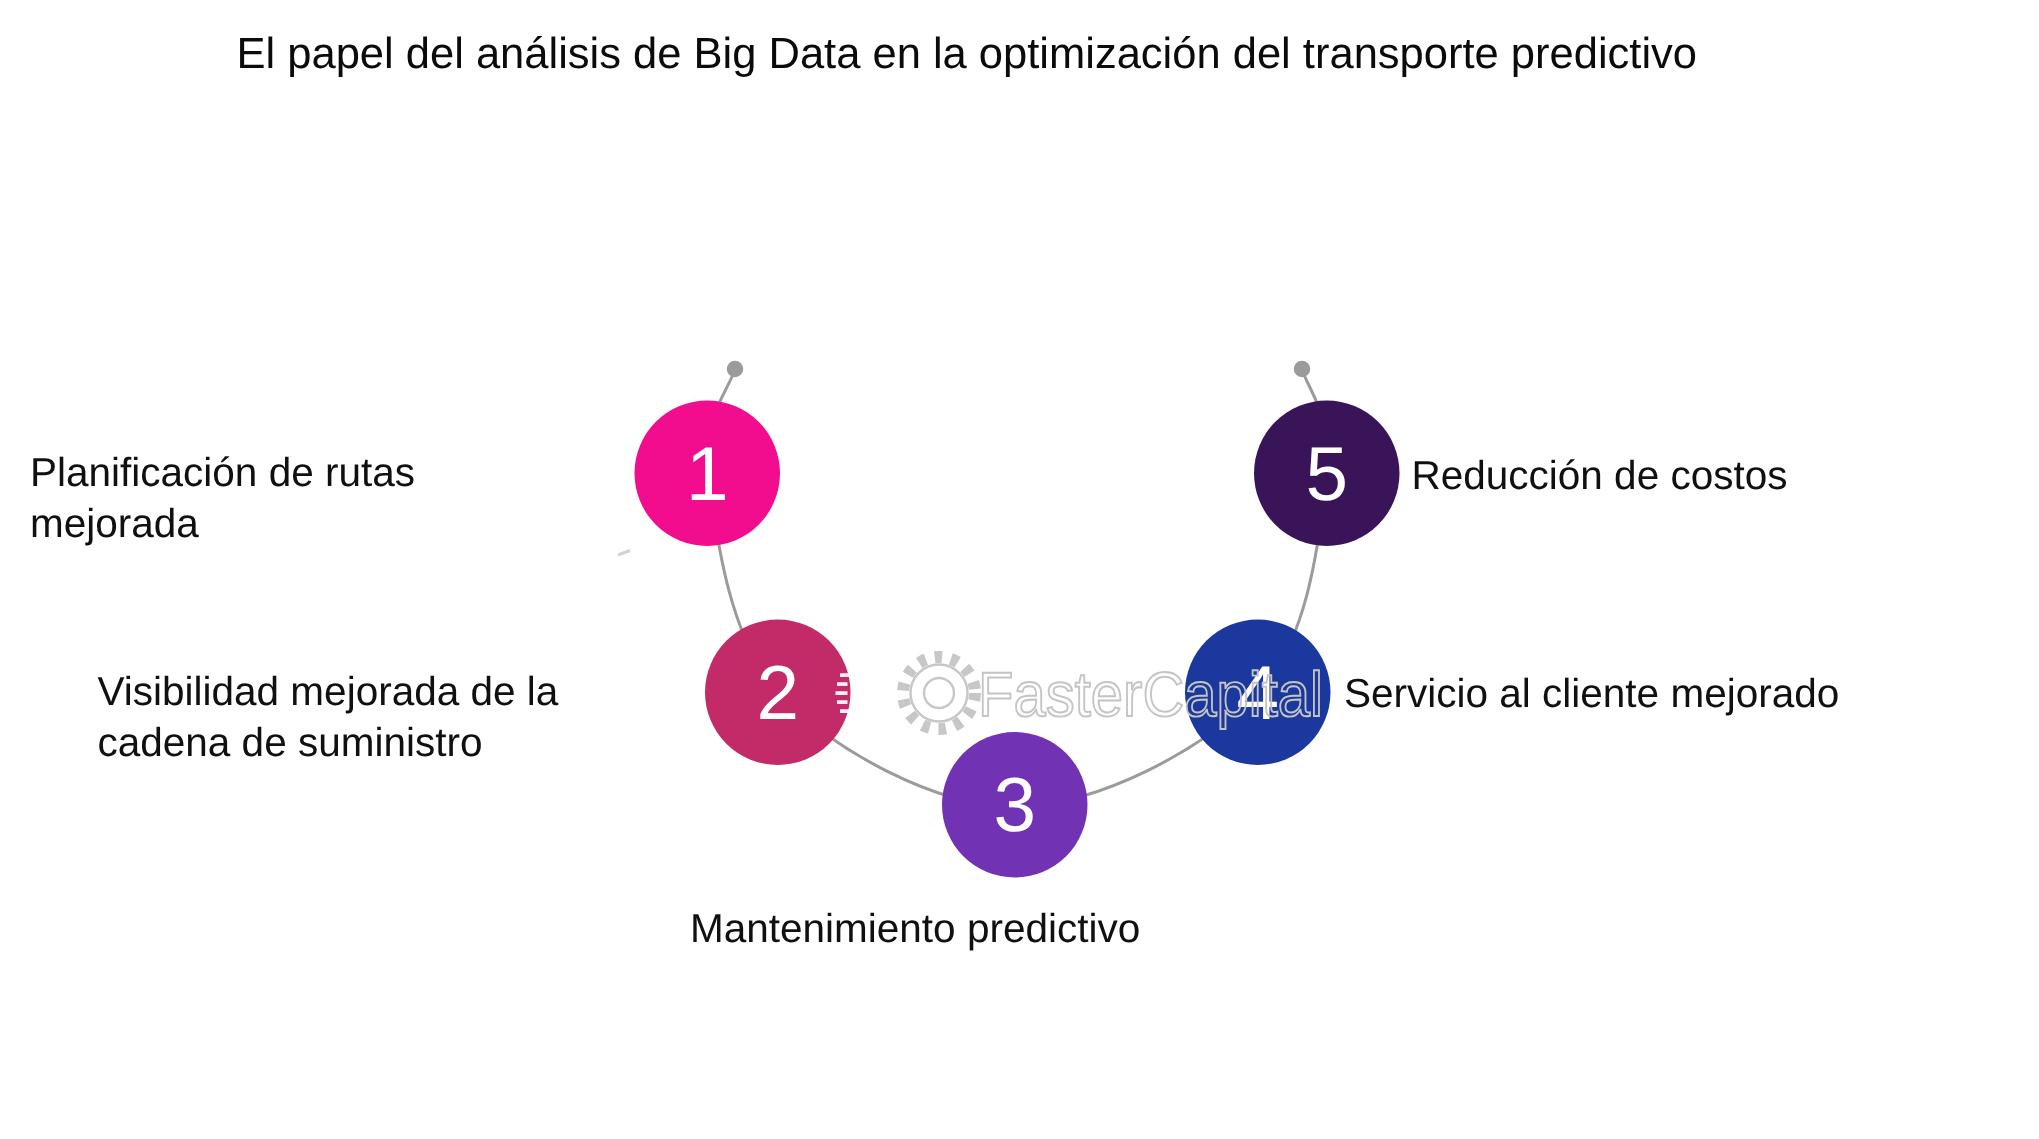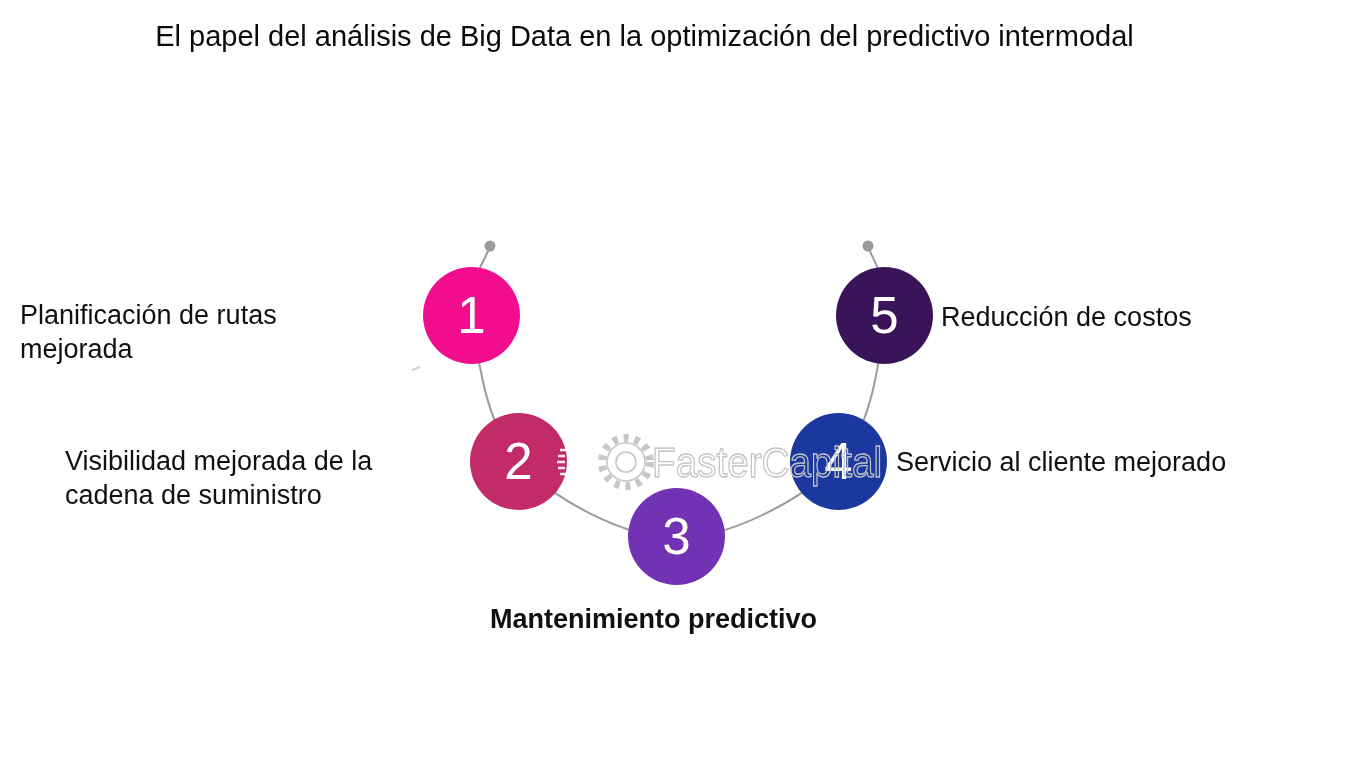--- a/index.html
+++ b/index.html
@@ -52,37 +52,37 @@
   .c5 { left: 836px; top: 267px; }
   .label {
     position: absolute;
     font-size: 27px;
     line-height: 1.25;
     color: #101010;
     z-index: 3;
   }
   .lbl1 { left: 20px;  top: 299px; width: 320px; }
   .lbl2 { left: 65px;  top: 445px; width: 362px; }
-  .lbl3 { left: 490px; top: 603px; white-space: nowrap; font-weight: bold; }
+  .lbl3 { left: 460px; top: 603px; white-space: nowrap; }
   .lbl4 { left: 896px; top: 446px; white-space: nowrap; }
   .lbl5 { left: 941px; top: 301px; white-space: nowrap; }
   .watermark {
     position: absolute;
     left: 552px;
     top: 420px;
     z-index: 5;
     pointer-events: none;
   }
 </style>
 </head>
 <body>
 
 <div class="canvas">
 
-  <h1 class="title">El papel del análisis de Big Data en la optimización del predictivo intermodal</h1>
+  <h1 class="title">El papel del análisis de Big Data en la optimización del transporte predictivo</h1>
 
   <svg class="arc-layer" width="1359" height="759" viewBox="0 0 1359 759">
     <path d="M 490 246
              C 487 258, 467 280, 472 316
              C 477 352, 485 425, 519 462
              C 553 499, 624 538, 677 538
              C 730 538, 804 499, 839 462
              C 874 425, 880 352, 885 316
              C 890 280, 871 258, 868 246" fill="none" stroke-width="2" stroke="#9b9b9b"></path>
     <circle cx="490" cy="246" r="5.5" fill="#9b9b9b"></circle>

